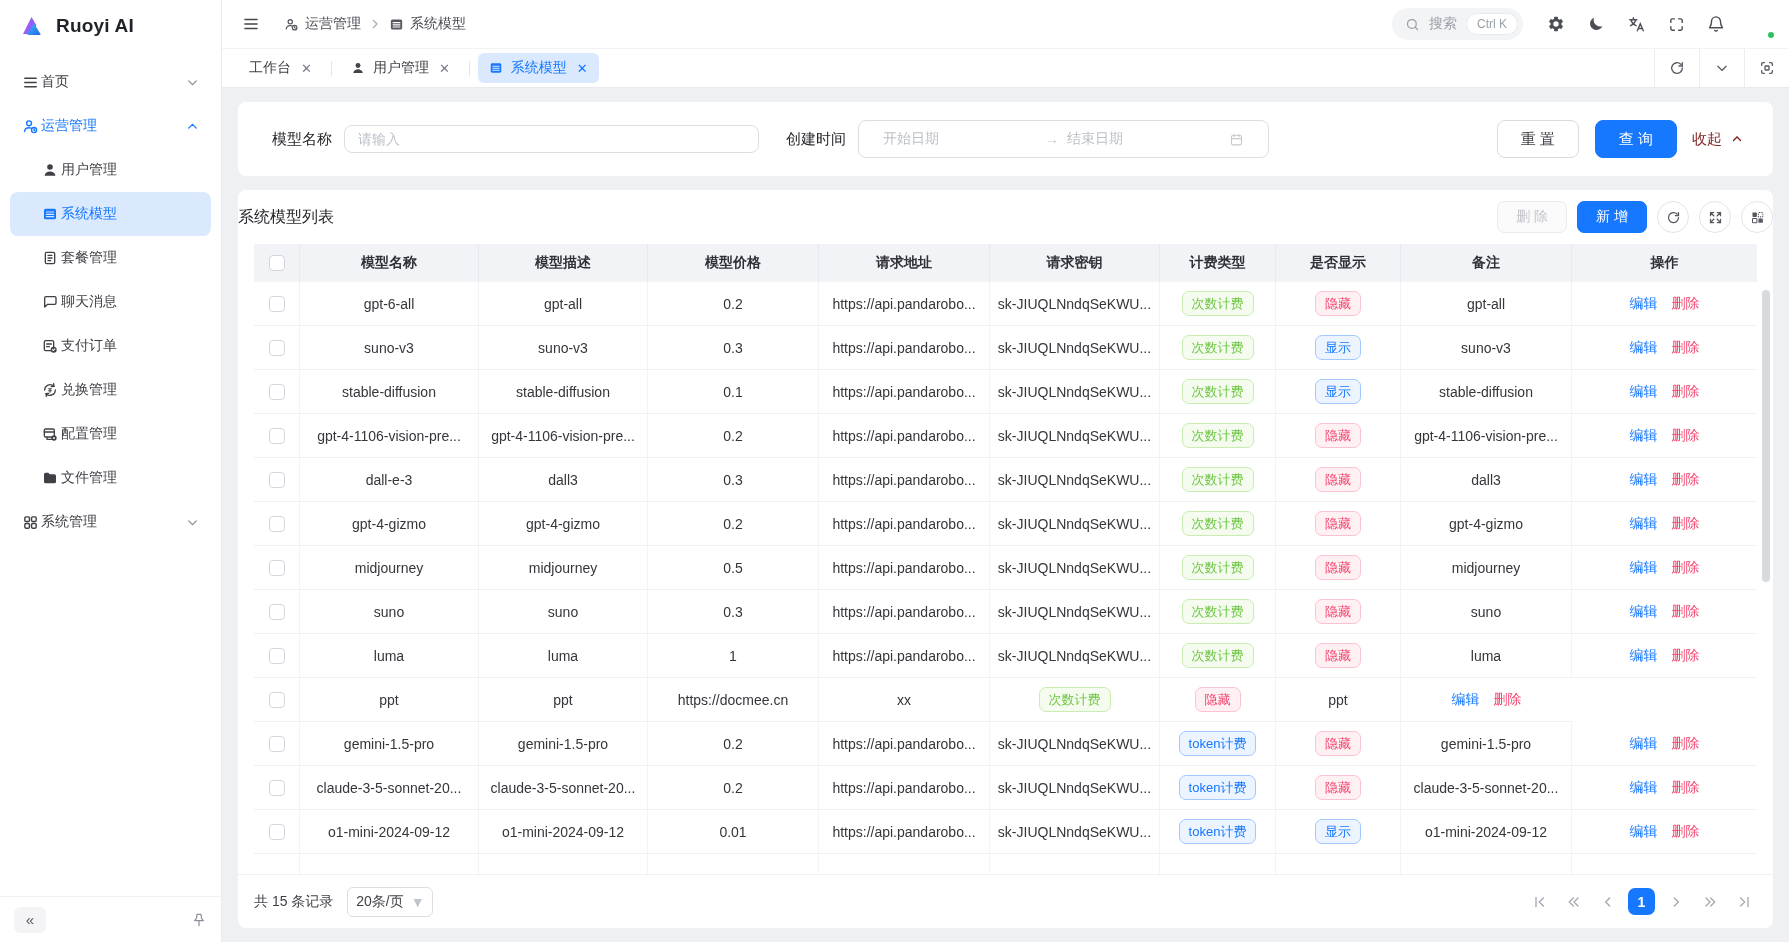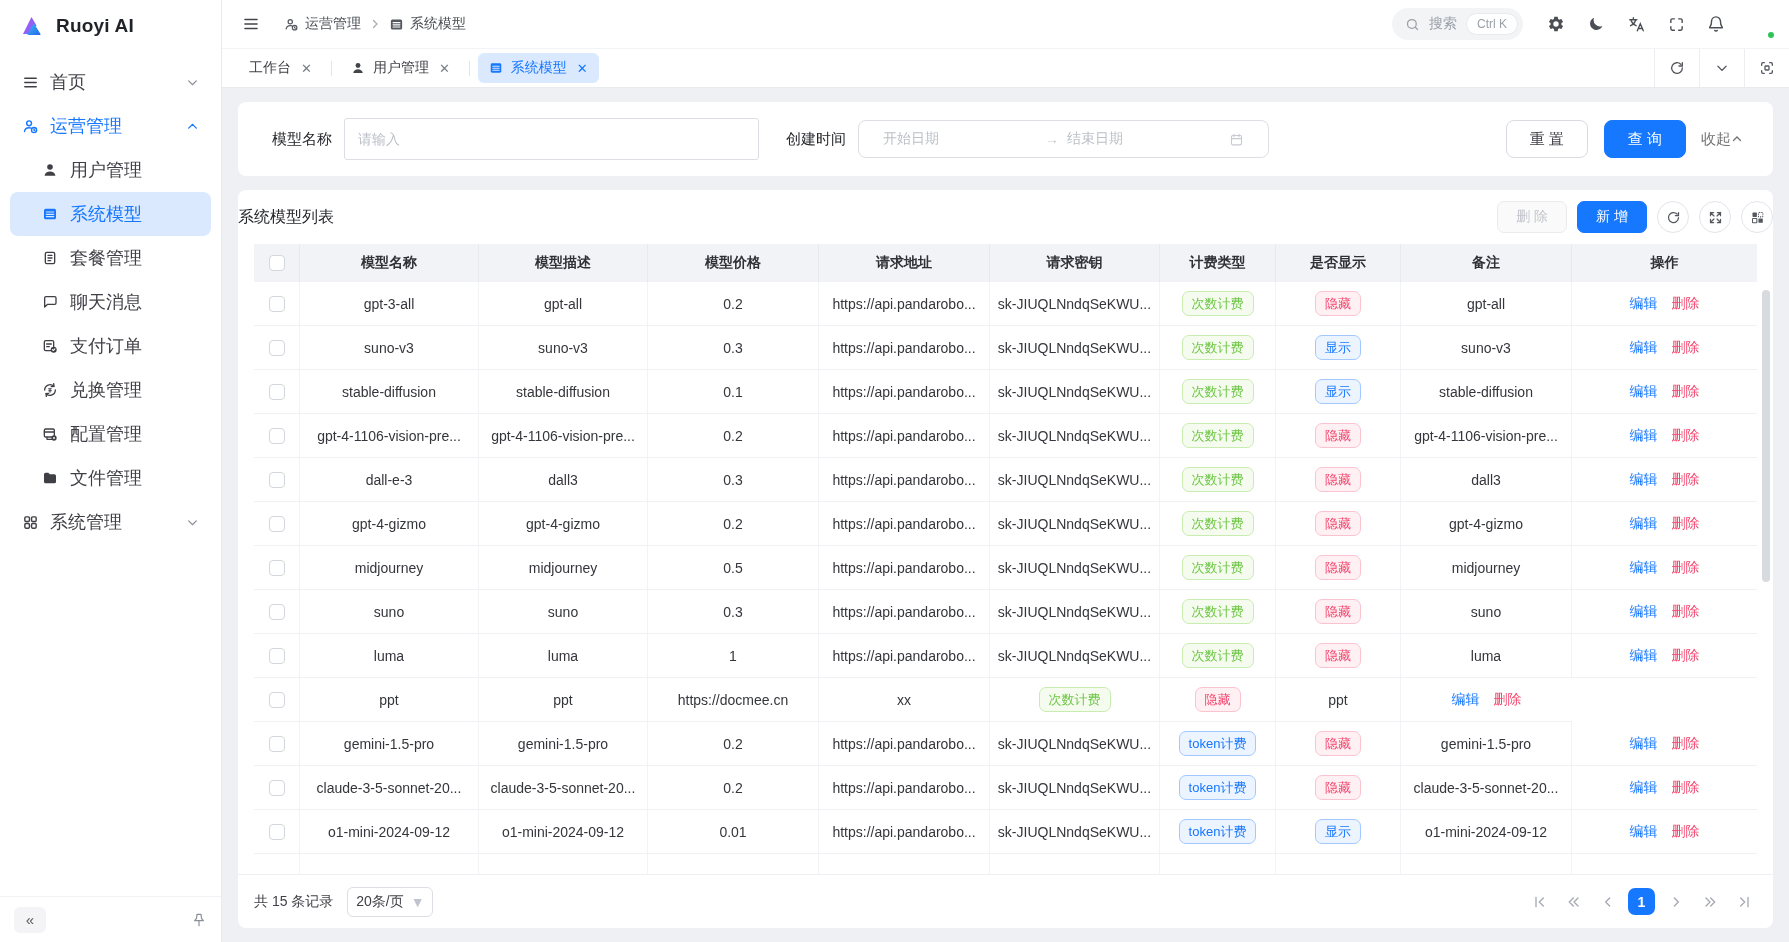--- a/index.html
+++ b/index.html
@@ -6,21 +6,21 @@
   html,body { width:1789px; height:942px; overflow:hidden; }
   body { font-family:"Liberation Sans","DejaVu Sans",sans-serif; font-size:14px; color:#3f3f46; background:#eef0f4; }
   svg { display:block; }
   .app { display:flex; width:1789px; height:942px; }
 
   
   .sidebar { width:222px; flex:none; background:#fff; border-right:1px solid #e8eaee; display:flex; flex-direction:column; }
   .logo-row { height:52px; flex:none; display:flex; align-items:center; gap:11px; padding:0 18px; }
   .brand-name { font-size:19px; font-weight:700; color:#1f2329; letter-spacing:.2px; }
   .menu { flex:1; padding:8px 10px 0; overflow:hidden; }
-  .mi { height:44px; display:flex; align-items:center; gap:11px; padding:0 12px; border-radius:8px; font-size:18px; color:#3f3f46; cursor:pointer; }
+  .mi { height:44px; display:flex; align-items:center; gap:2px; padding:0 12px; border-radius:8px; font-size:14px; color:#3f3f46; cursor:pointer; }
   .mi .ic { width:17px; height:17px; color:#3f3f46; flex:none; }
   .mi .chev { margin-left:auto; color:#8a8f98; }
   .mi.sub { padding-left:32px; }
   .mi.parent-active, .mi.parent-active .ic, .mi.parent-active .chev { color:#1677ff; }
   .mi.active { background:#dbe9fe; color:#1677ff; }
   .mi.active .ic { color:#1677ff; }
   .sb-foot { height:46px; flex:none; border-top:1px solid #f1f2f5; display:flex; align-items:center; padding:0 14px; }
   .collapse-btn { width:32px; height:26px; border-radius:6px; background:#f4f4f6; color:#55585f; font-size:15px; display:flex; align-items:center; justify-content:center; cursor:pointer; }
   .pin-btn { margin-left:auto; color:#8a8f98; cursor:pointer; }
 
@@ -53,32 +53,32 @@
   .tab.active .ic, .tab.active .x { color:#1677ff; }
   .tab-sep { width:1px; height:15px; background:#e3e5ea; margin:0 8px; }
   .tab-tools { margin-left:auto; height:100%; display:flex; }
   .tab-tool { width:45px; height:100%; border-left:1px solid #ecedf1; display:flex; align-items:center; justify-content:center; color:#55585f; cursor:pointer; }
 
   .content { flex:1; padding:14px 16px; display:flex; flex-direction:column; gap:14px; min-height:0; }
 
   
   .filter-card { height:74px; flex:none; background:#fff; border-radius:8px; display:flex; align-items:center; padding:0 30px 0 34px; }
   .f-label { font-size:15px; color:#26272b; margin-right:12px; white-space:nowrap; }
-  .f-input { width:415px; height:42px; border:1px solid #dcdee3; border-radius:3px; padding:0 13px; font-size:14px; color:#3f3f46; outline:none; background:#fff; font-family:inherit; }
+  .f-input { width:415px; height:28px; border:1px solid #dcdee3; border-radius:8px; padding:0 13px; font-size:14px; color:#3f3f46; outline:none; background:#fff; font-family:inherit; }
   .f-input::placeholder { color:#bcc0c8; }
   .f-gap { width:27px; flex:none; }
   .date-range { width:411px; height:38px; border:1px solid #dcdee3; border-radius:8px; display:flex; align-items:center; padding:0 24px; gap:8px; color:#bcc0c8; font-size:14px; cursor:text; }
   .date-range .ph { flex:1; }
   .date-range .arrow { color:#c6cad1; }
   .date-range .ic { width:15px; height:15px; color:#c6cad1; }
   .f-spacer { flex:1; }
   .btn { height:38px; padding:0 23px; border-radius:8px; font-size:15px; display:flex; align-items:center; justify-content:center; cursor:pointer; white-space:nowrap; }
   .btn-plain { background:#fff; border:1px solid #d9dbe0; color:#3f3f46; }
   .btn-primary { background:#1677ff; border:1px solid #1677ff; color:#fff; }
-  .collapse-link { display:flex; align-items:center; gap:0; color:#737373; font-size:15px; margin-left:15px; cursor:pointer; }
+  .collapse-link { display:flex; align-items:center; gap:9px; color:#7f1d1d; font-size:15px; margin-left:15px; cursor:pointer; }
 
   
   .table-card { flex:1; background:#fff; border-radius:8px; display:flex; flex-direction:column; min-height:0; overflow:hidden; }
   .card-head { height:54px; flex:none; display:flex; align-items:center; padding:0 0; }
   .card-title { font-size:16px; color:#26272b; }
   .head-tools { margin-left:auto; display:flex; align-items:center; gap:10px; }
   .btn-sm { height:32px; padding:0 18px; border-radius:7px; font-size:14px; display:flex; align-items:center; cursor:pointer; }
   .btn-disabled { background:#fafafa; border:1px solid #ebebee; color:#c3c5cc; cursor:not-allowed; }
   .btn-sm.btn-primary { height:32px; }
   .circle-btn { width:32px; height:32px; border-radius:50%; border:1px solid #e2e4e9; background:#fff; display:flex; align-items:center; justify-content:center; color:#55585f; cursor:pointer; }
@@ -482,21 +482,21 @@
             <div class="th">计费类型</div>
             <div class="th">是否显示</div>
             <div class="th">备注</div>
             <div class="th">操作</div>
           </div>
           <div class="tbody">
               <div class="trow">
                 <div class="td">
                   <span class="cbx"></span>
                 </div>
-                <div class="td">gpt-3-all</div>
+                <div class="td">gpt-6-all</div>
                 <div class="td">gpt-all</div>
                 <div class="td">0.2</div>
                 <div class="td">https://api.pandarobo...</div>
                 <div class="td">sk-JIUQLNndqSeKWU...</div>
                 <div class="td">
                   <span class="badge green">次数计费</span>
                 </div>
                 <div class="td">
                   <span class="badge red">隐藏</span>
                 </div>

